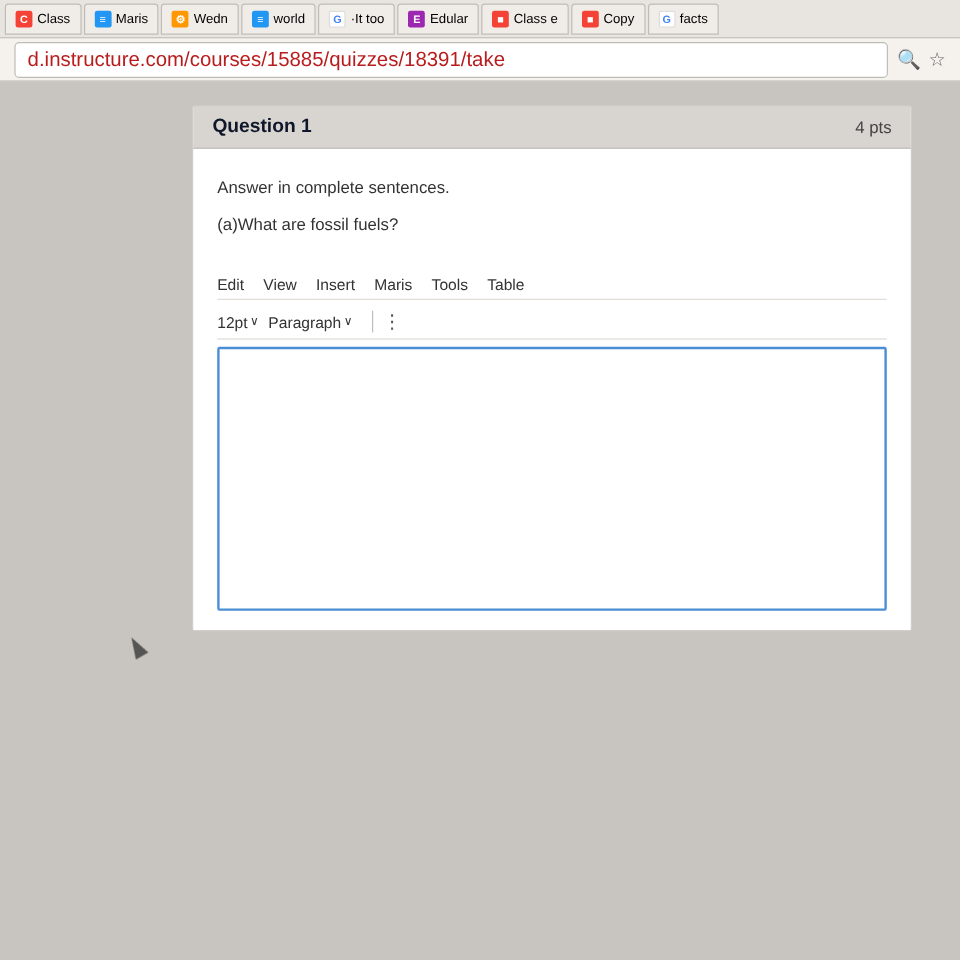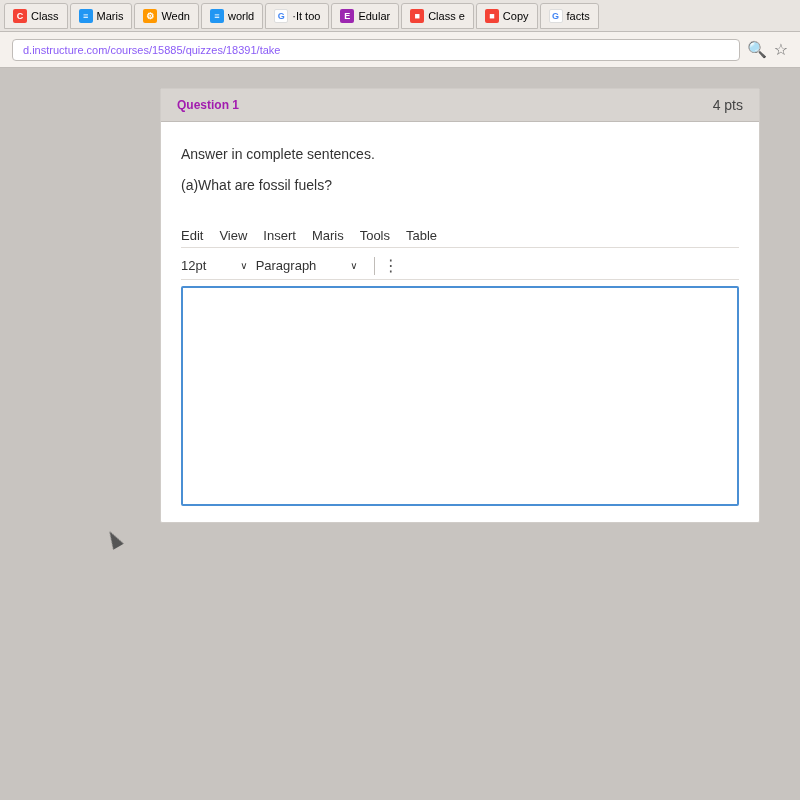--- a/index.html
+++ b/index.html
@@ -69,22 +69,22 @@
       padding: 0 12px;
       border-bottom: 1px solid #c0bcb8;
     }
 
     .address-bar .url {
       flex: 1;
       background: white;
       border: 1px solid #c0bcb8;
       border-radius: 4px;
       padding: 4px 10px;
-      font-size: 11px;
-      color: #8b5cf6;
+      font-size: 17px;
+      color: #b91c1c;
     }
 
     .address-bar .search-icon {
       margin-left: 8px;
       color: #666;
       font-size: 16px;
     }
 
     .address-bar .star-icon {
       margin-left: 6px;
@@ -110,23 +110,23 @@
     .question-header {
       display: flex;
       align-items: center;
       background: #d8d4d0;
       border-bottom: 1px solid #c0bcb8;
       padding: 8px 16px;
       position: relative;
     }
 
     .question-title {
-      font-size: 12px;
+      font-size: 16px;
       font-weight: bold;
-      color: #a21caf;
+      color: #0f172a;
       flex: 1;
     }
 
     .question-pts {
       font-size: 14px;
       color: #444;
       margin-left: 36px;
     }
 
     .question-body {
@@ -172,21 +172,20 @@
       margin-bottom: 6px;
     }
 
     .toolbar-item {
       font-size: 13px;
       color: #333;
       margin-right: 8px;
       display: flex;
       align-items: center;
       cursor: pointer;
-      gap: 32px;
     }
 
     .toolbar-chevron {
       font-size: 10px;
       margin-left: 2px;
     }
 
     .toolbar-divider {
       width: 1px;
       height: 18px;

